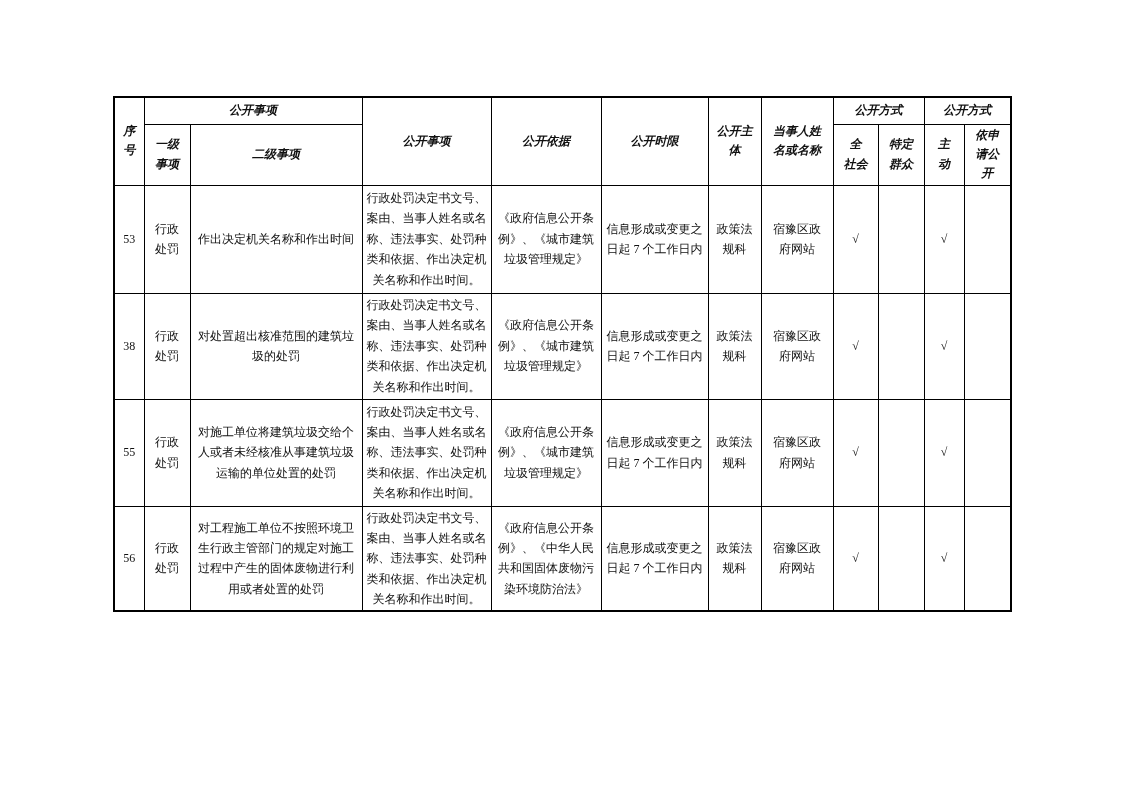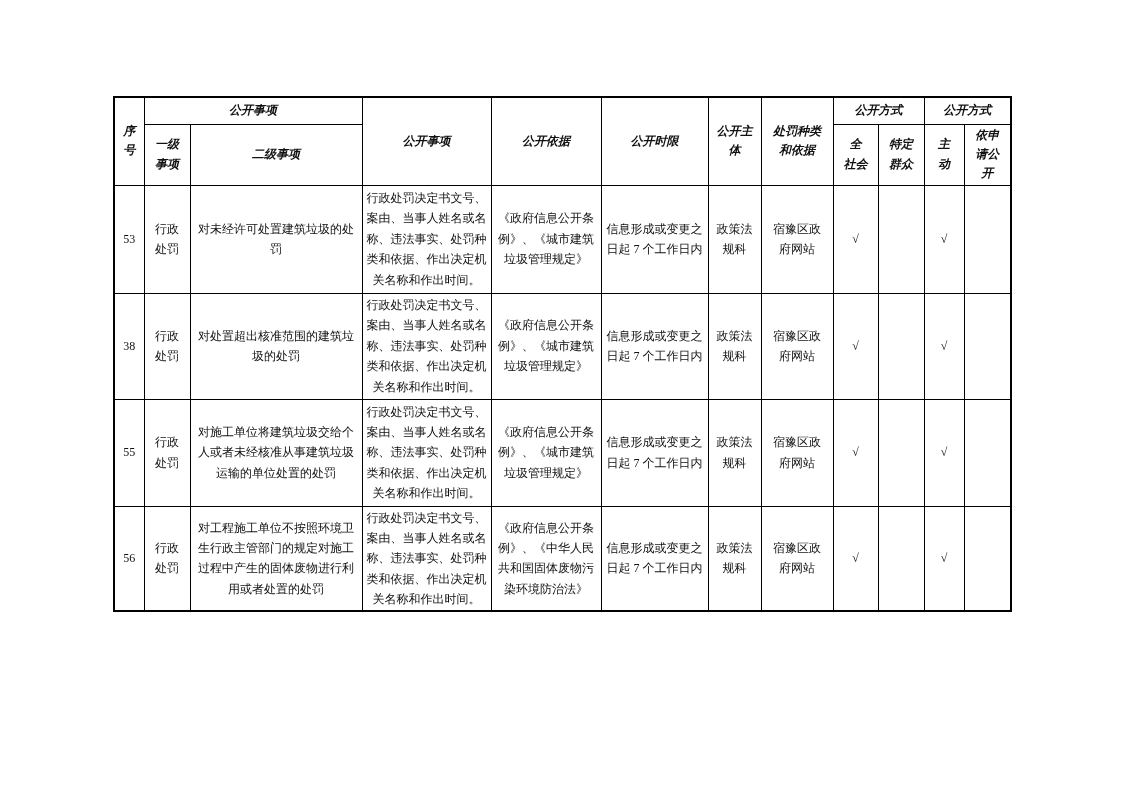--- a/index.html
+++ b/index.html
@@ -59,21 +59,21 @@
         <col style="width:47px">
     </colgroup>
     <thead>
       <tr style="height:27px">
         <th rowspan="2" class="prewrap">序号</th>
         <th colspan="2">公开事项</th>
         <th rowspan="2">公开事项</th>
         <th rowspan="2">公开依据</th>
         <th rowspan="2">公开时限</th>
         <th rowspan="2">公开主体</th>
-        <th rowspan="2" class="pad-mid">处罚种类和依据</th>
+        <th rowspan="2" class="pad-mid">当事人姓名或名称</th>
         <th colspan="2">公开方式</th>
         <th colspan="2">公开方式</th>
       </tr>
       <tr style="height:61px">
         <th class="prewrap pad-narrow">一级
 事项</th>
         <th>二级事项</th>
         <th class="prewrap">全
 社会</th>
         <th class="prewrap">特定
@@ -82,21 +82,21 @@
 动</th>
         <th class="prewrap">依申
 请公
 开</th>
       </tr>
     </thead>
     <tbody>
       <tr style="height:108px">
         <td>53</td>
         <td class="pad-narrow">行政处罚</td>
-        <td>对未经许可处置建筑垃圾的处罚</td>
+        <td>作出决定机关名称和作出时间</td>
         <td class="cell-left">行政处罚决定书文号、案由、当事人姓名或名称、违法事实、处罚种类和依据、作出决定机关名称和作出时间。</td>
         <td class="cell-left">《政府信息公开条例》、《城市建筑垃圾管理规定》</td>
         <td class="cell-left">信息形成或变更之日起 7 个工作日内</td>
         <td>政策法规科</td>
         <td class="pad-mid">宿豫区政府网站</td>
         <td class="check">√</td>
         <td class="check"></td>
         <td class="check">√</td>
         <td class="check"></td>
       </tr>

